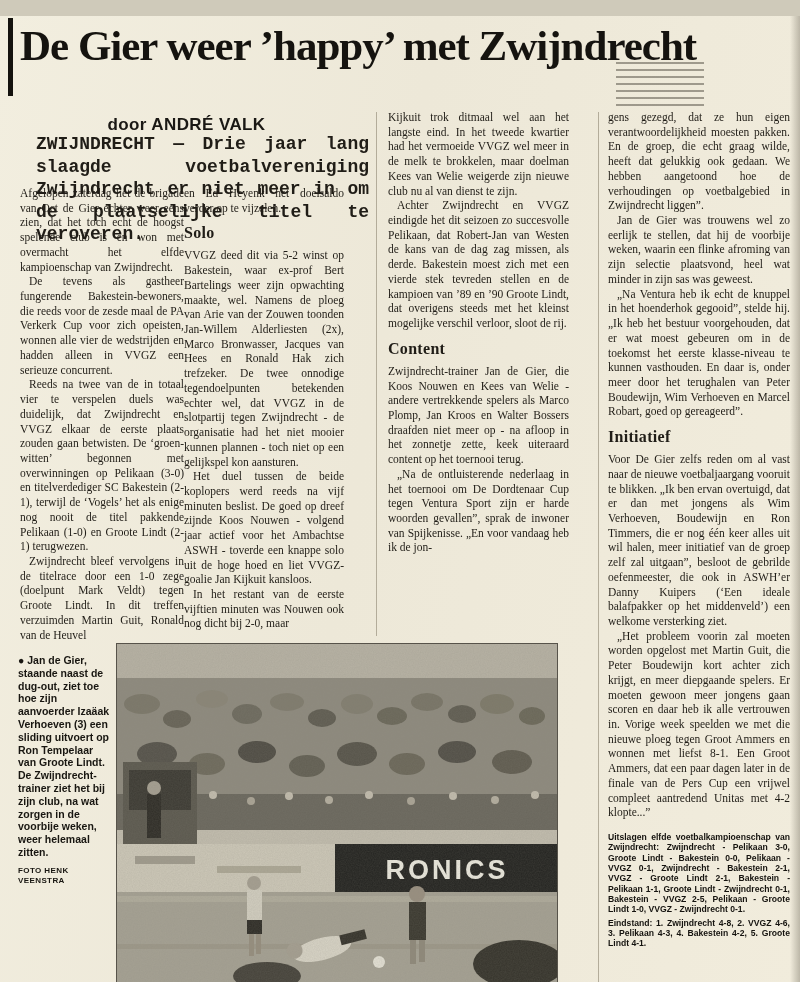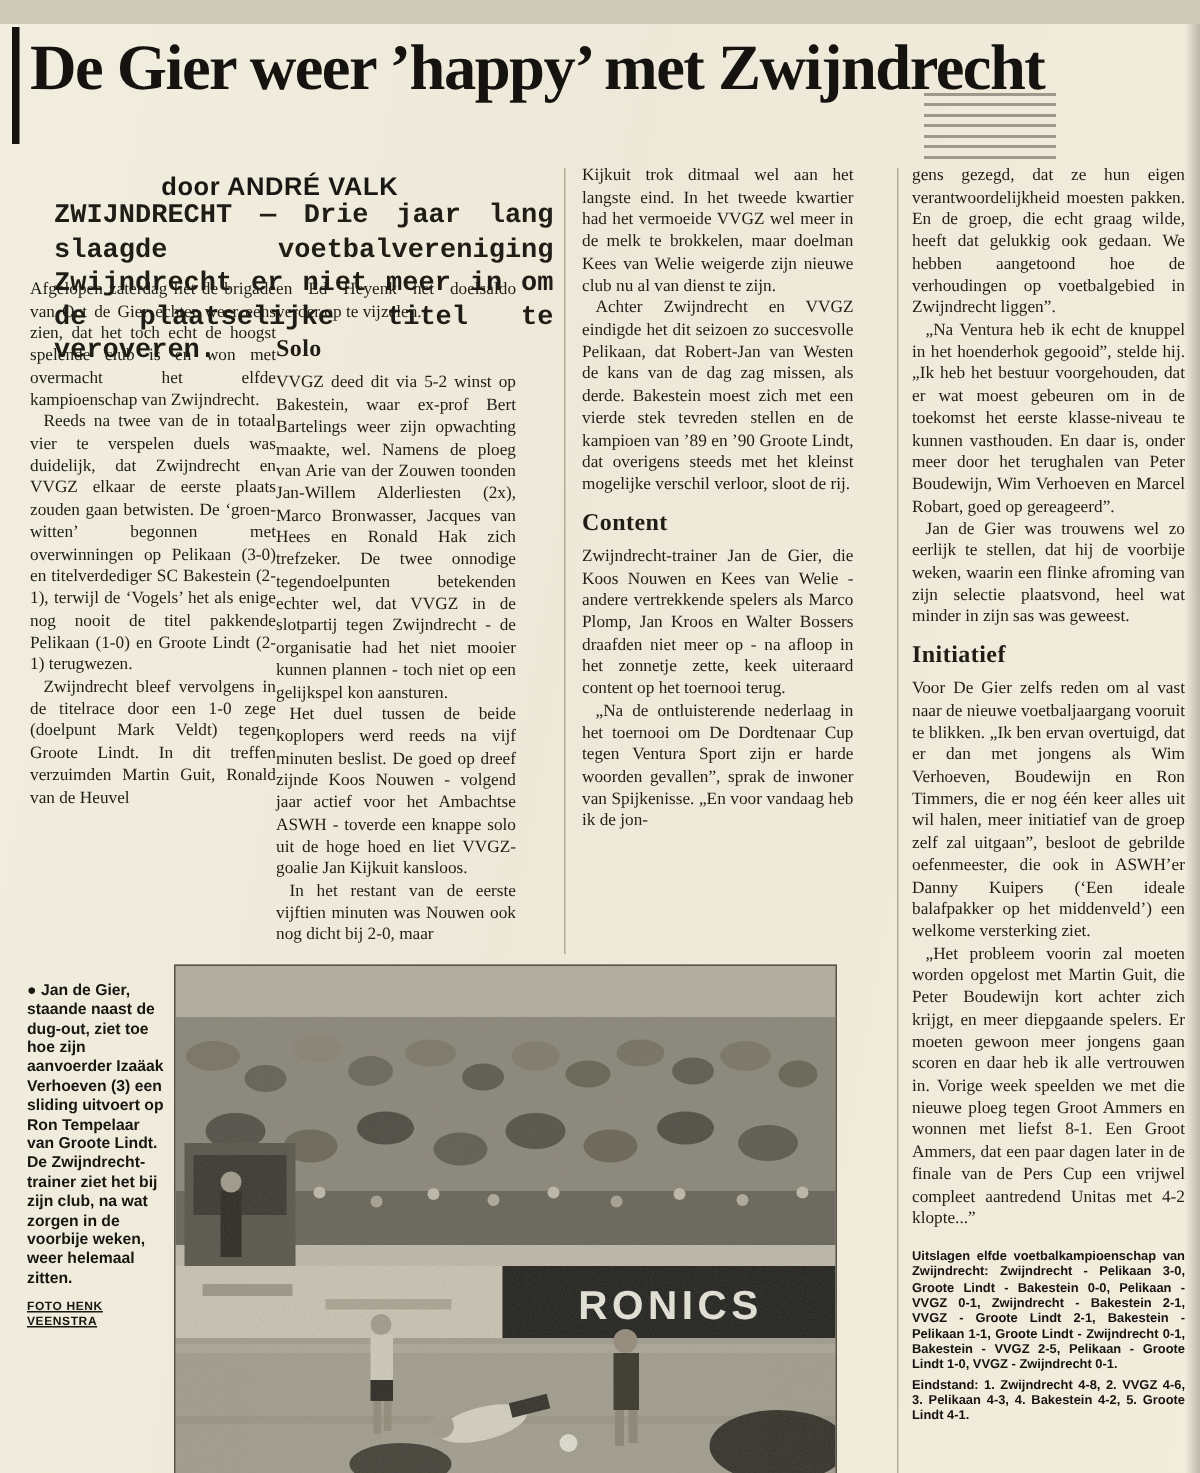--- a/index.html
+++ b/index.html
@@ -50,21 +50,20 @@
     border:1px solid #57534a; background:#a19d91; overflow:hidden;
   }
   .caption {
     left:18px; top:638px; width:95px;
     font-family:"Liberation Sans", sans-serif; font-weight:bold;
     font-size:10.5px; line-height:1.22; color:#181611;
   }
   .credit {
     margin-top:7px; width:72px; font-size:8px; letter-spacing:.4px;
     line-height:1.3;
-    text-decoration:underline;
   }
   .results {
     margin-top:12px;
     font-family:"Liberation Sans", sans-serif; font-weight:bold;
     font-size:8.6px; line-height:1.2; text-align:justify; color:#15130f;
   }
   .results p { font-size:8.6px; line-height:1.2; text-indent:0; margin:0 0 3px 0; }
 </style>
 </head>
 <body>
@@ -79,20 +78,21 @@
 
   <div class="abs byline">door ANDRÉ VALK</div>
 
   <p class="abs lead">ZWIJNDRECHT — Drie jaar lang slaagde voetbalvereniging Zwijndrecht er niet meer in om de plaatselijke titel te veroveren.</p>
 
   <div class="abs vrule" style="left:376px; top:96px; height:524px;"></div>
   <div class="abs vrule" style="left:598px; top:96px; height:872px;"></div>
 
   <div class="abs col" style="left:20px; top:170px; width:164px;">
     <p class="cont">Afgelopen zaterdag liet de brigade van Oct de Gier echter weer eens zien, dat het toch echt de hoogst spelende club is en won met overmacht het elfde kampioenschap van Zwijndrecht.</p>
+    <p>De tevens als gastheer fungerende Bakestein-bewoners, die reeds voor de zesde maal de PA Verkerk Cup voor zich opeisten, wonnen alle vier de wedstrijden en hadden alleen in VVGZ een serieuze concurrent.</p>
     <p>Reeds na twee van de in totaal vier te verspelen duels was duidelijk, dat Zwijndrecht en VVGZ elkaar de eerste plaats zouden gaan betwisten. De ‘groen-witten’ begonnen met overwinningen op Pelikaan (3-0) en titelverdediger SC Bakestein (2-1), terwijl de ‘Vogels’ het als enige nog nooit de titel pakkende Pelikaan (1-0) en Groote Lindt (2-1) terugwezen.</p>
     <p>Zwijndrecht bleef vervolgens in de titelrace door een 1-0 zege (doelpunt Mark Veldt) tegen Groote Lindt. In dit treffen verzuimden Martin Guit, Ronald van de Heuvel</p>
   </div>
 
   <div class="abs col" style="left:184px; top:170px; width:160px;">
     <p class="cont">en Ed Heyenk het doelsaldo verder op te vijzelen.</p>
     <h2 class="sechead">Solo</h2>
     <p class="cont">VVGZ deed dit via 5-2 winst op Bakestein, waar ex-prof Bert Bartelings weer zijn opwachting maakte, wel. Namens de ploeg van Arie van der Zouwen toonden Jan-Willem Alderliesten (2x), Marco Bronwasser, Jacques van Hees en Ronald Hak zich trefzeker. De twee onnodige tegendoelpunten betekenden echter wel, dat VVGZ in de slotpartij tegen Zwijndrecht - de organisatie had het niet mooier kunnen plannen - toch niet op een gelijkspel kon aansturen.</p>
     <p>Het duel tussen de beide koplopers werd reeds na vijf minuten beslist. De goed op dreef zijnde Koos Nouwen - volgend jaar actief voor het Ambachtse ASWH - toverde een knappe solo uit de hoge hoed en liet VVGZ-goalie Jan Kijkuit kansloos.</p>
     <p>In het restant van de eerste vijftien minuten was Nouwen ook nog dicht bij 2-0, maar</p>
@@ -101,22 +101,22 @@
   <div class="abs col" style="left:388px; top:94px; width:181px;">
     <p class="cont">Kijkuit trok ditmaal wel aan het langste eind. In het tweede kwartier had het vermoeide VVGZ wel meer in de melk te brokkelen, maar doelman Kees van Welie weigerde zijn nieuwe club nu al van dienst te zijn.</p>
     <p>Achter Zwijndrecht en VVGZ eindigde het dit seizoen zo succesvolle Pelikaan, dat Robert-Jan van Westen de kans van de dag zag missen, als derde. Bakestein moest zich met een vierde stek tevreden stellen en de kampioen van ’89 en ’90 Groote Lindt, dat overigens steeds met het kleinst mogelijke verschil verloor, sloot de rij.</p>
     <h2 class="sechead">Content</h2>
     <p class="cont">Zwijndrecht-trainer Jan de Gier, die Koos Nouwen en Kees van Welie - andere vertrekkende spelers als Marco Plomp, Jan Kroos en Walter Bossers draafden niet meer op - na afloop in het zonnetje zette, keek uiteraard content op het toernooi terug.</p>
     <p>„Na de ontluisterende nederlaag in het toernooi om De Dordtenaar Cup tegen Ventura Sport zijn er harde woorden gevallen”, sprak de inwoner van Spijkenisse. „En voor vandaag heb ik de jon-</p>
   </div>
 
   <div class="abs col" style="left:608px; top:94px; width:182px;">
     <p class="cont">gens gezegd, dat ze hun eigen verantwoordelijkheid moesten pakken. En de groep, die echt graag wilde, heeft dat gelukkig ook gedaan. We hebben aangetoond hoe de verhoudingen op voetbalgebied in Zwijndrecht liggen”.</p>
+    <p>Jan de Gier was trouwens wel zo eerlijk te stellen, dat hij de voorbije weken, waarin een flinke afroming van zijn selectie plaatsvond, heel wat minder in zijn sas was geweest.</p>
     <p>„Na Ventura heb ik echt de knuppel in het hoenderhok gegooid”, stelde hij. „Ik heb het bestuur voorgehouden, dat er wat moest gebeuren om in de toekomst het eerste klasse-niveau te kunnen vasthouden. En daar is, onder meer door het terughalen van Peter Boudewijn, Wim Verhoeven en Marcel Robart, goed op gereageerd”.</p>
-    <p>Jan de Gier was trouwens wel zo eerlijk te stellen, dat hij de voorbije weken, waarin een flinke afroming van zijn selectie plaatsvond, heel wat minder in zijn sas was geweest.</p>
     <h2 class="sechead">Initiatief</h2>
     <p class="cont">Voor De Gier zelfs reden om al vast naar de nieuwe voetbaljaargang vooruit te blikken. „Ik ben ervan overtuigd, dat er dan met jongens als Wim Verhoeven, Boudewijn en Ron Timmers, die er nog één keer alles uit wil halen, meer initiatief van de groep zelf zal uitgaan”, besloot de gebrilde oefenmeester, die ook in ASWH’er Danny Kuipers (‘Een ideale balafpakker op het middenveld’) een welkome versterking ziet.</p>
     <p>„Het probleem voorin zal moeten worden opgelost met Martin Guit, die Peter Boudewijn kort achter zich krijgt, en meer diepgaande spelers. Er moeten gewoon meer jongens gaan scoren en daar heb ik alle vertrouwen in. Vorige week speelden we met die nieuwe ploeg tegen Groot Ammers en wonnen met liefst 8-1. Een Groot Ammers, dat een paar dagen later in de finale van de Pers Cup een vrijwel compleet aantredend Unitas met 4-2 klopte...”</p>
 
     <div class="results">
       <p><span>Uitslagen elfde voetbalkampioenschap van Zwijndrecht:</span> <span>Zwijndrecht - Pelikaan 3-0, Groote Lindt - Bakestein 0-0, Pelikaan - VVGZ 0-1, Zwijndrecht - Bakestein 2-1, VVGZ - Groote Lindt 2-1, Bakestein - Pelikaan 1-1, Groote Lindt - Zwijndrecht 0-1, Bakestein - VVGZ 2-5, Pelikaan - Groote Lindt 1-0, VVGZ - Zwijndrecht 0-1.</span></p>
       <p><span>Eindstand:</span> <span>1. Zwijndrecht 4-8, 2. VVGZ 4-6, 3. Pelikaan 4-3, 4. Bakestein 4-2, 5. Groote Lindt 4-1.</span></p>
     </div>
   </div>
 

